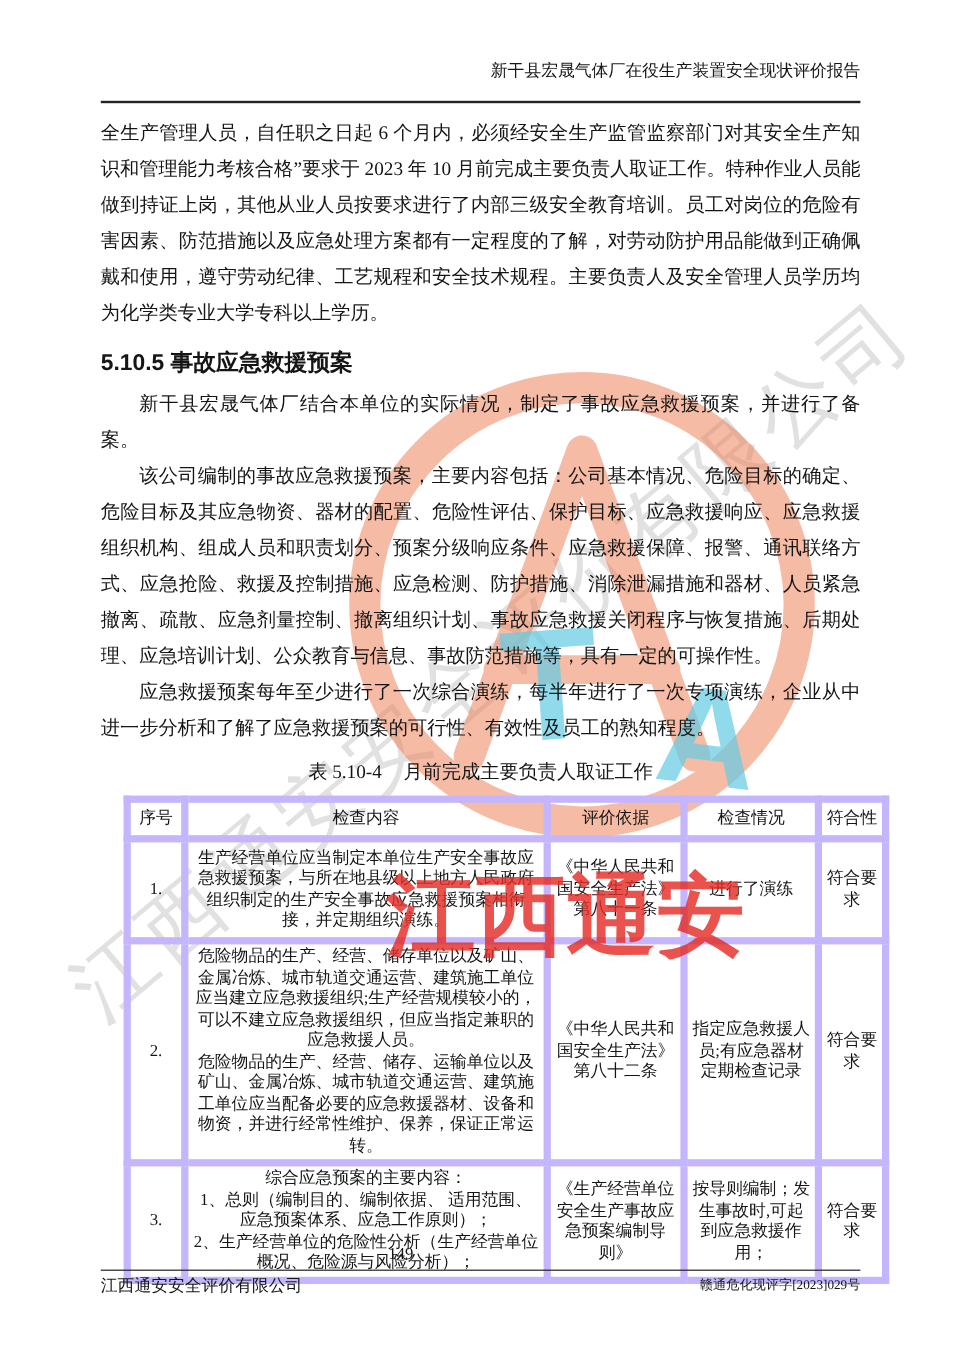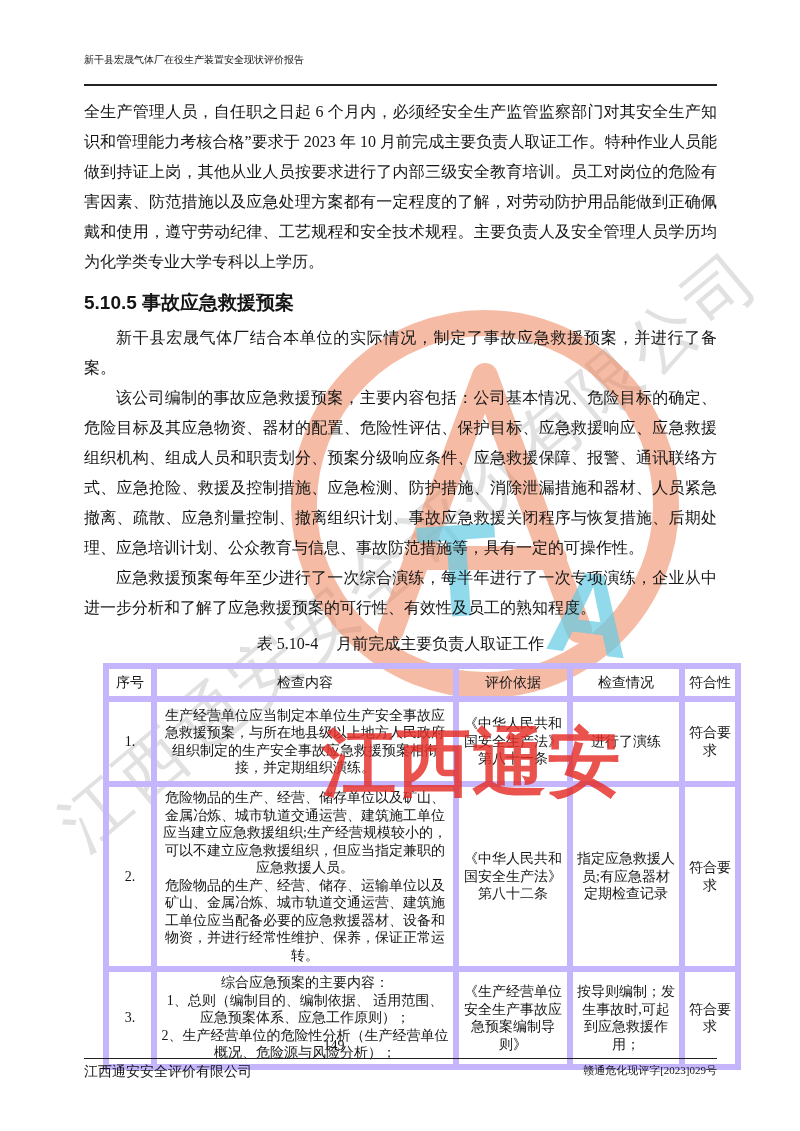--- a/index.html
+++ b/index.html
@@ -26,21 +26,21 @@
   .wm-cyan-a{left:548px;top:556px;font-size:116px;transform:rotate(7deg);}
   
   .wm-red{
     position:absolute;left:322px;top:722px;z-index:4;
     font-family:"Liberation Sans", sans-serif;font-weight:bold;
     font-size:74px;line-height:1.1;letter-spacing:1px;white-space:nowrap;
     color:rgba(228,44,38,0.82);
   }
   
   .content{position:absolute;left:84px;top:50px;width:633px;z-index:1;}
-  .header-title{text-align:left;font-size:10px;line-height:20px;}
+  .header-title{text-align:right;font-size:14px;line-height:20px;}
   .header-rule{margin-top:14px;height:2px;background:#222;}
   .body-text{margin-top:11px;}
   .para{font-size:16px;line-height:30px;text-align:justify;margin:0;}
   .para.indent{text-indent:2em;}
   .section-heading{
     margin:12px 0 6px 0;font-family:"Liberation Sans", sans-serif;
     font-weight:bold;font-size:19px;line-height:28px;
   }
   .caption-row{
     margin-top:9px;display:flex;justify-content:center;gap:18px;

